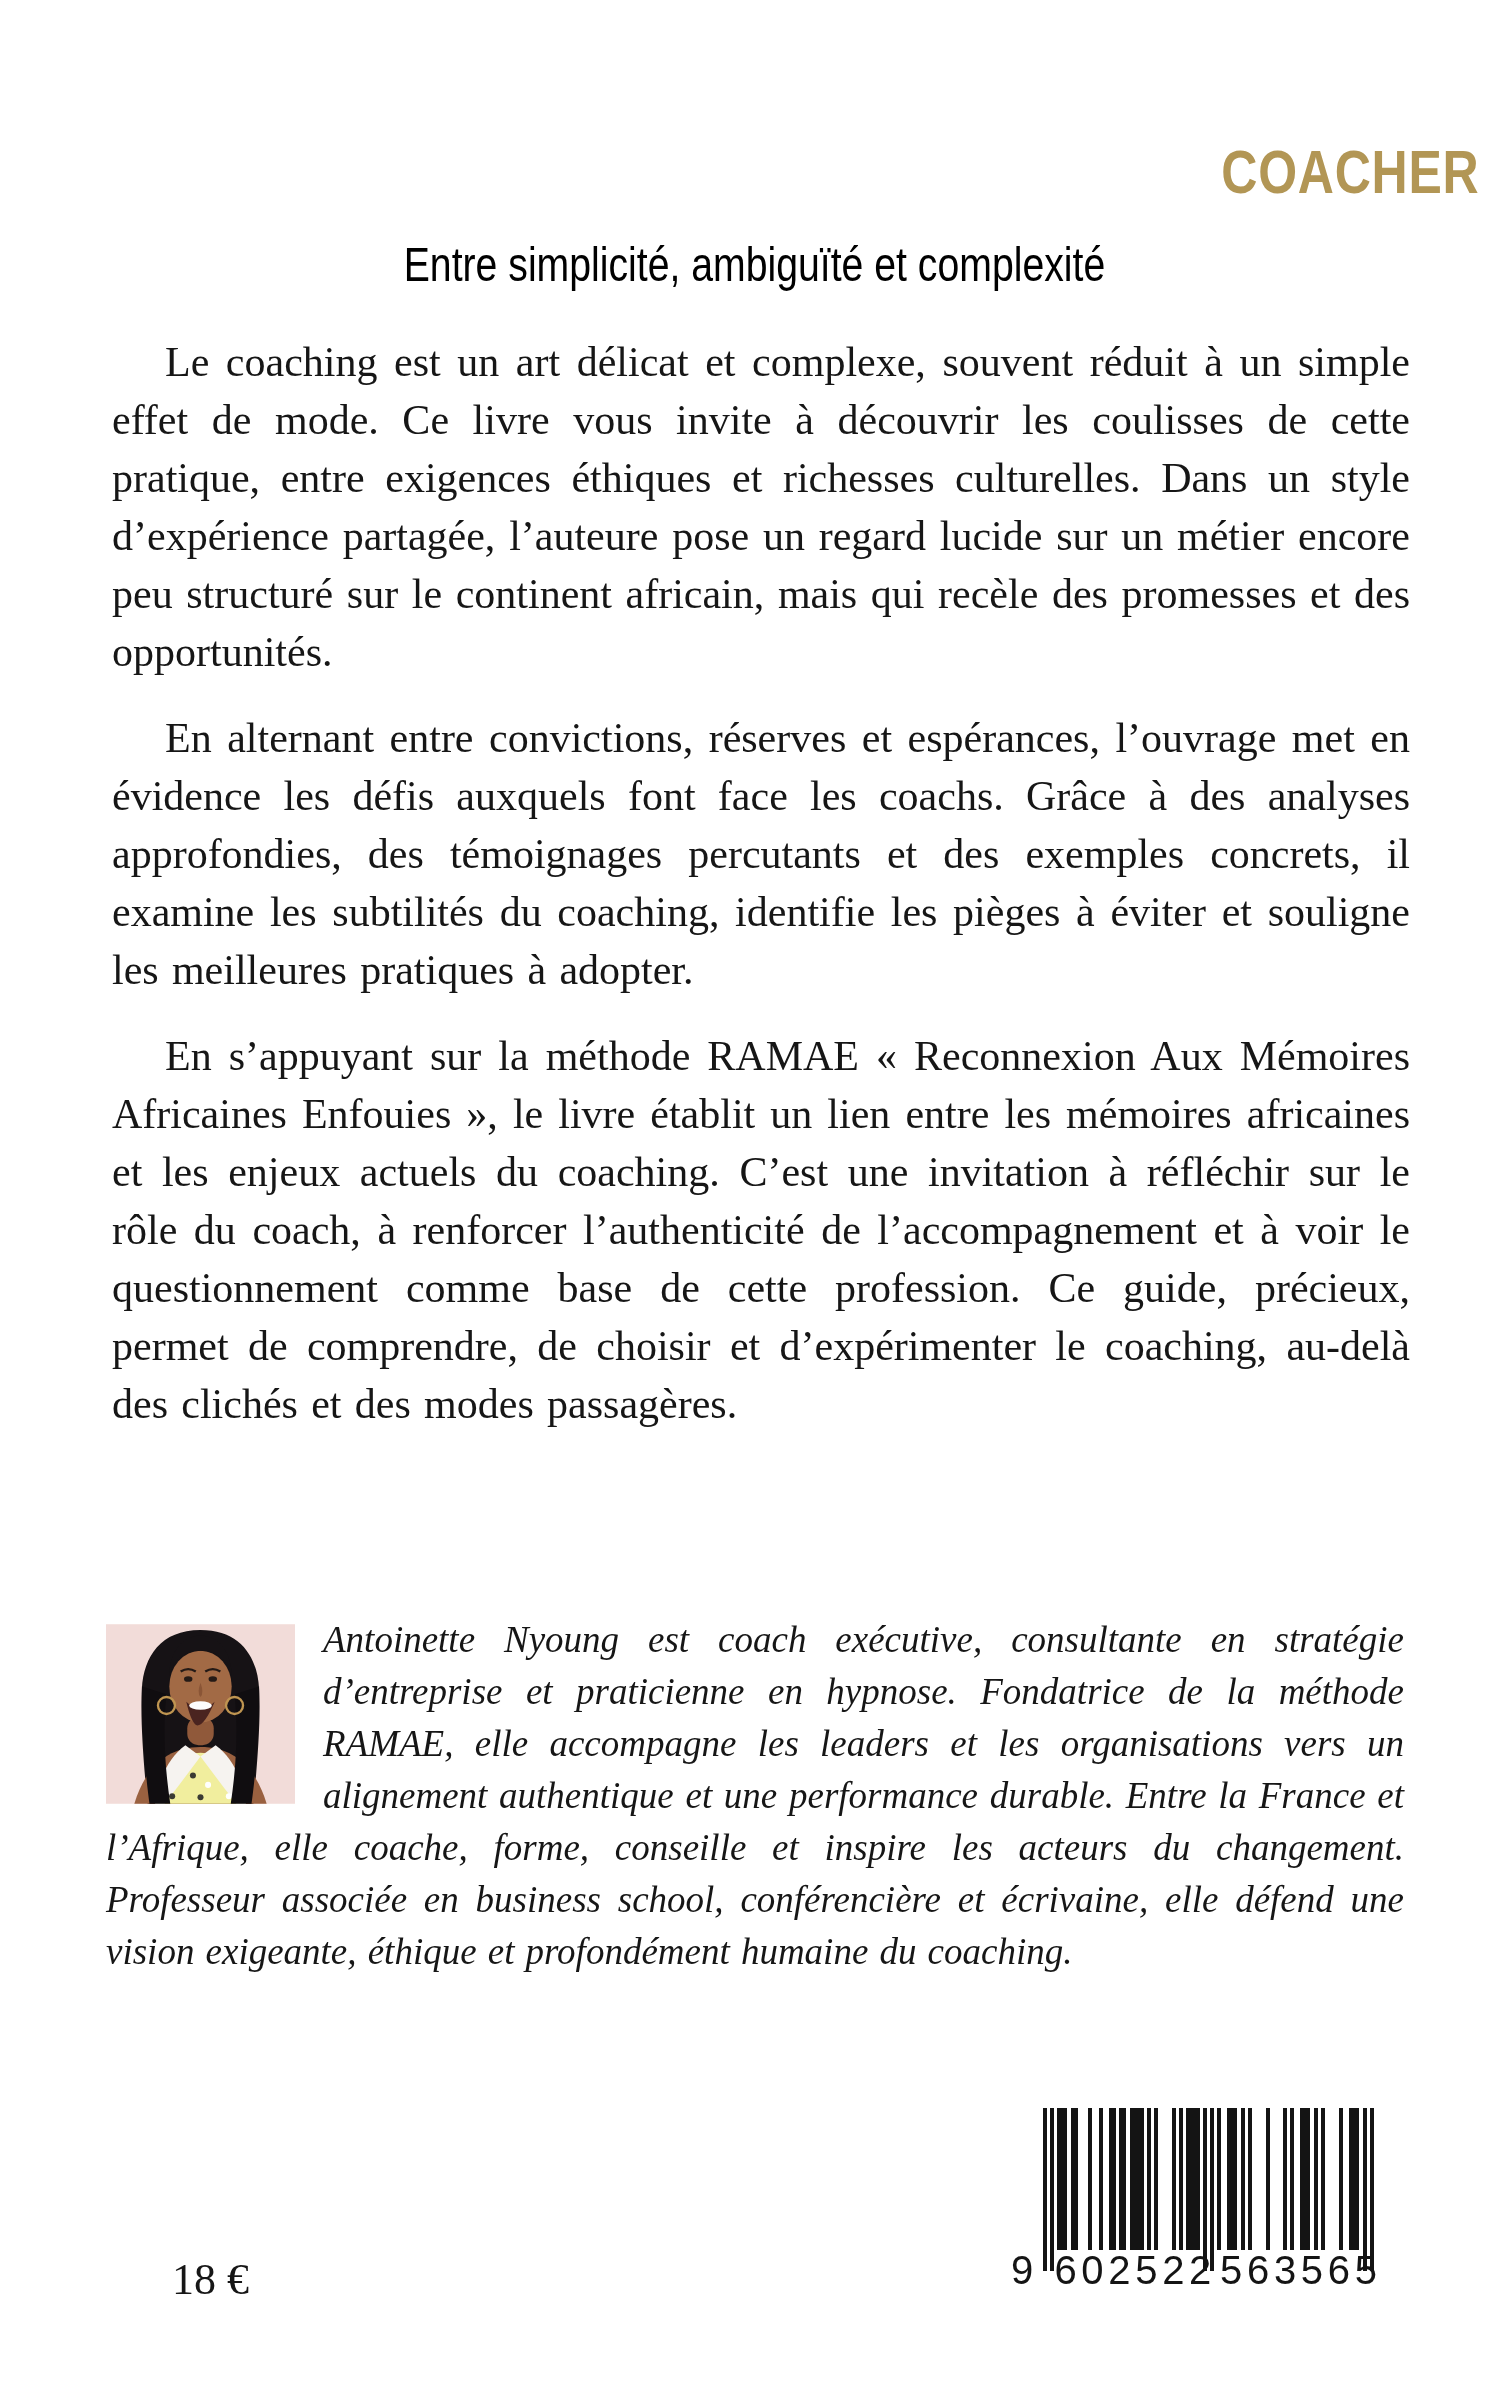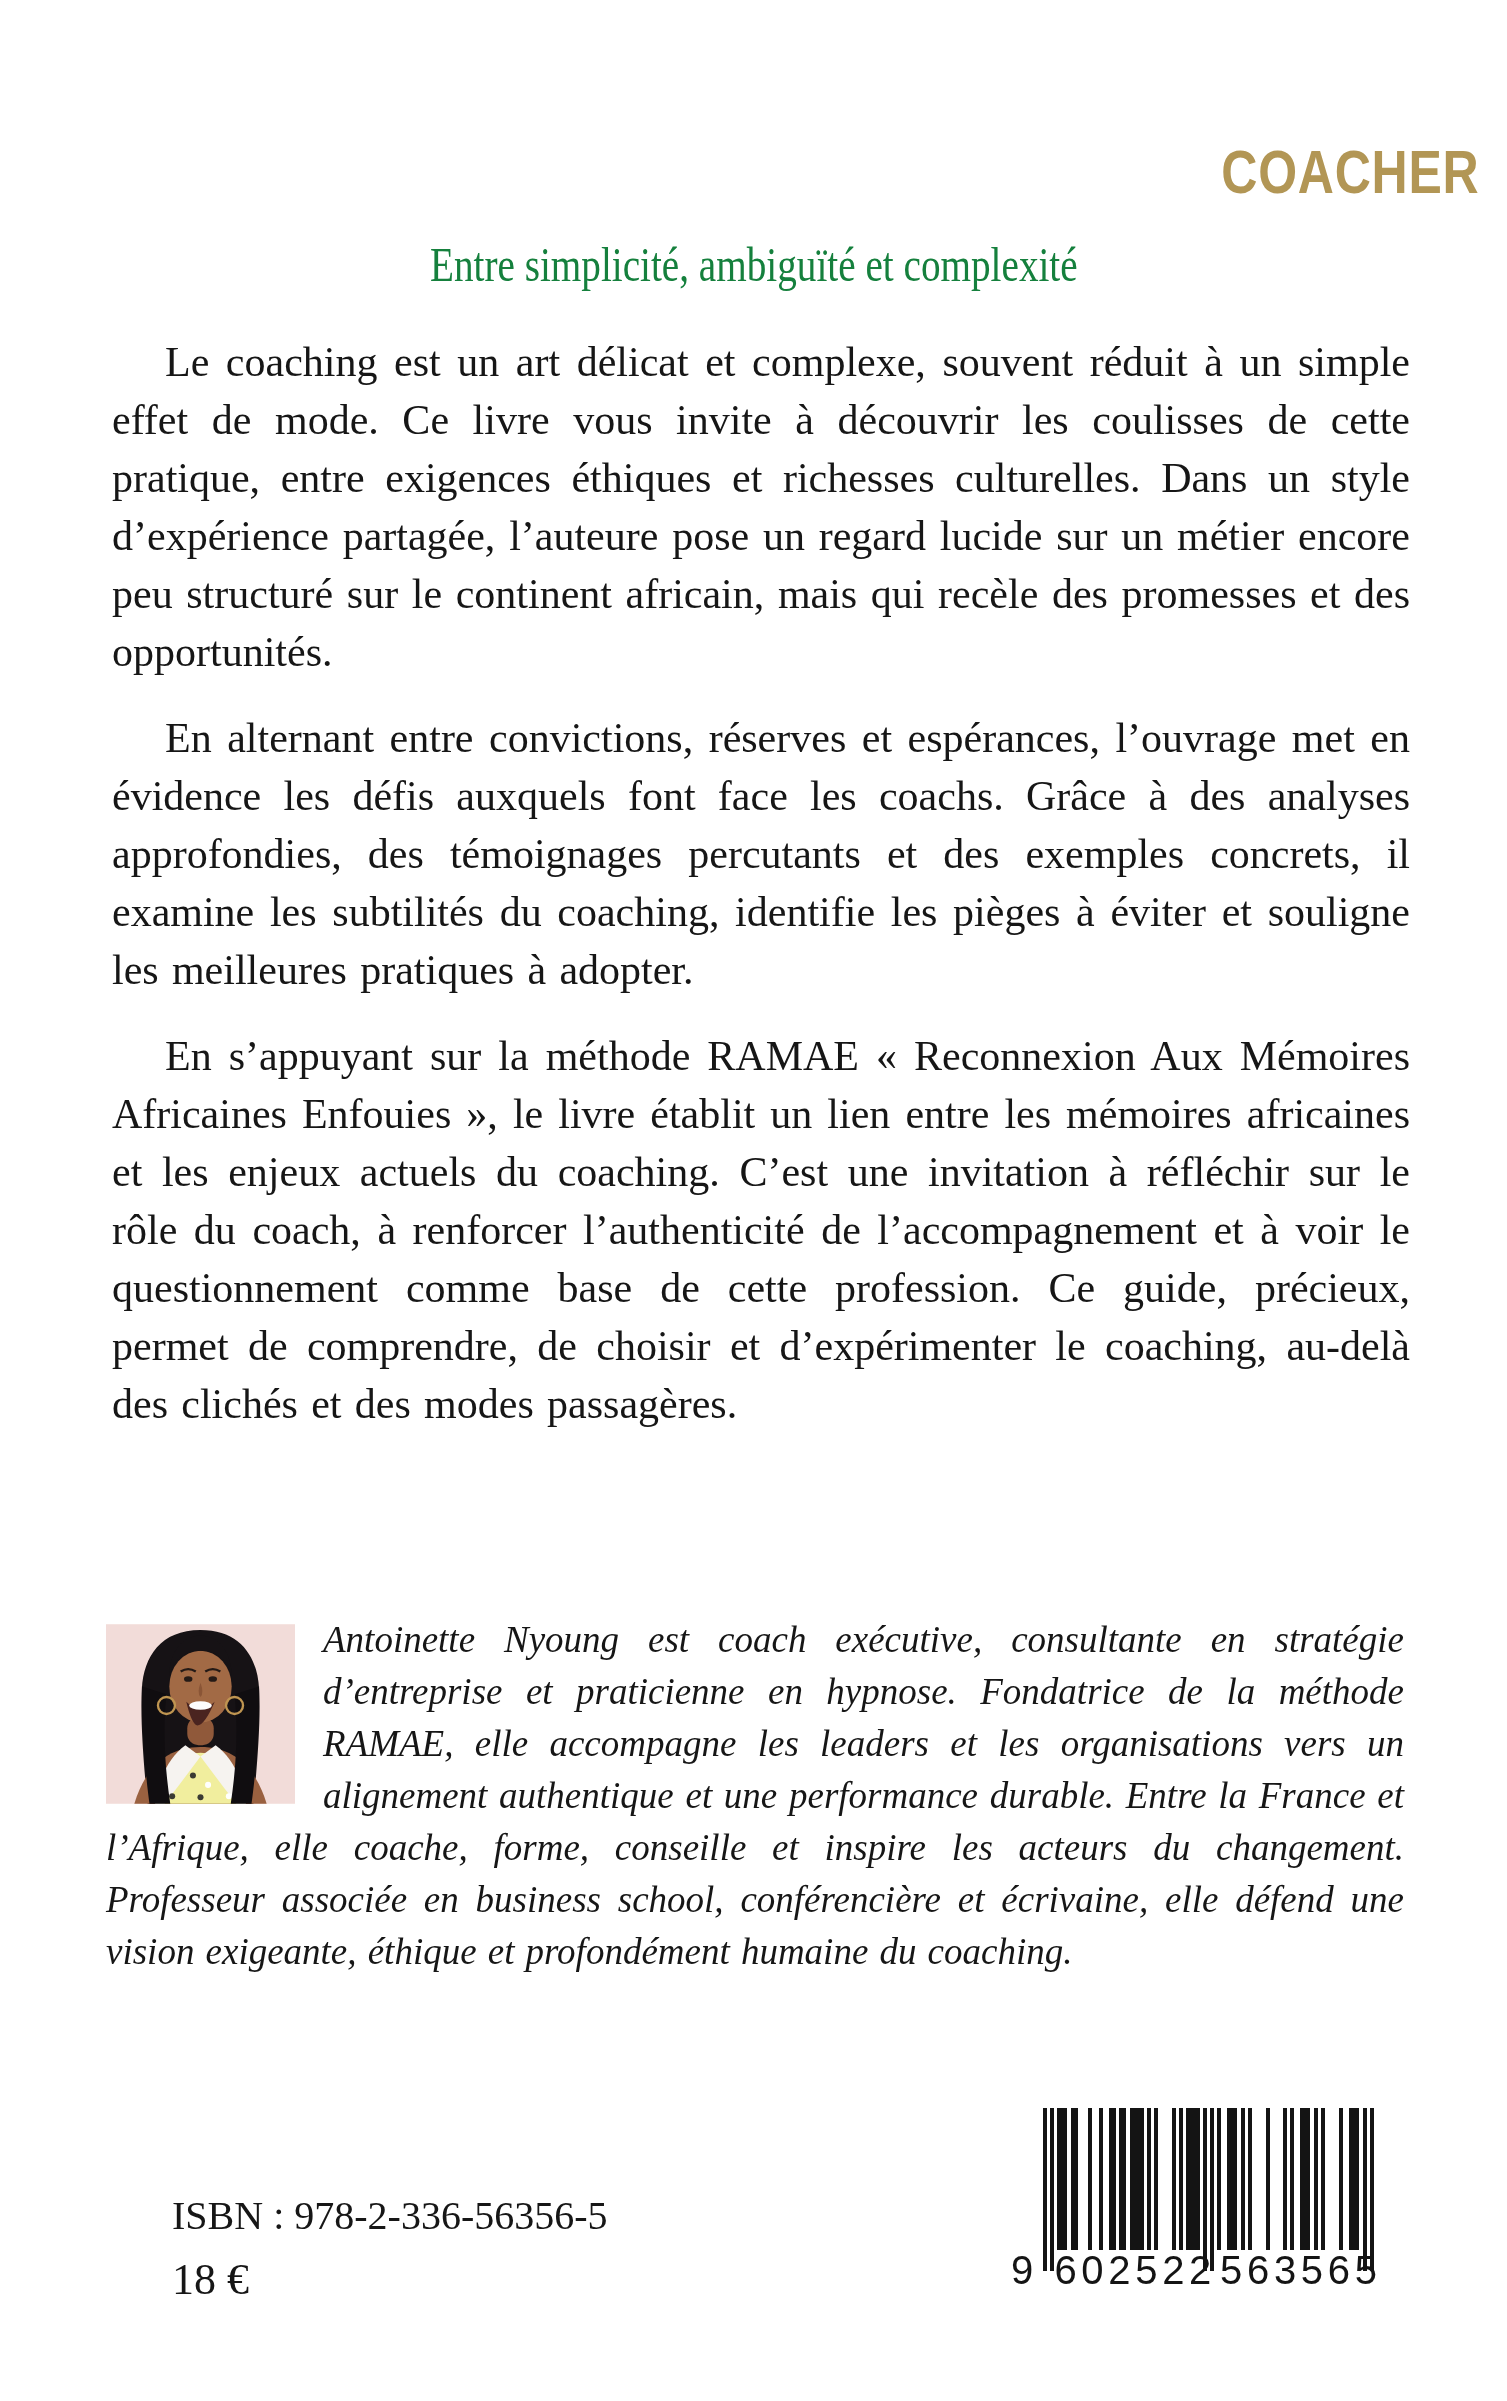--- a/index.html
+++ b/index.html
@@ -15,22 +15,22 @@
   .title {
     position:absolute; top:98px; left:0; width:100%;
     text-align:right;
     font-family:"Liberation Sans", sans-serif;
     font-weight:bold; font-size:61px; line-height:66px;
   }
   .title .squeeze { display:inline-block; transform:scaleX(0.82); letter-spacing:0.9px; }
   .subtitle {
     position:absolute; top:195px; left:0; width:100%;
     text-align:center;
-    font-family:Liberation Serif, serif;
-    font-weight:normal; font-size:49px; line-height:57px; color:#15803d;
+    font-family:Liberation Sans, sans-serif;
+    font-weight:normal; font-size:49px; line-height:57px; color:#000000;
   }
   .subtitle .squeeze { display:inline-block; transform:scaleX(0.80); }
   .synopsis {
     position:absolute; top:333px; left:112px; width:1298px;
     font-size:42px; line-height:58px;
     text-align:justify; word-spacing:2.8px;
   }
   .synopsis p { margin:0 0 28px 0; text-indent:53px; }
   .author-section {
     position:absolute; top:1614px; left:106px; width:1298px;
@@ -97,21 +97,20 @@
         <ellipse cx="87" cy="58" rx="4.5" ry="3" fill="#241a16"></ellipse>
         <ellipse cx="113" cy="58" rx="4.5" ry="3" fill="#241a16"></ellipse>
         <path d="M100,62 Q96,73 100,77 Q104,73 100,62" fill="#8a5536"></path>
         <path d="M85,82 Q100,97 115,82 Q104,108 96,107 Q90,104 85,82 Z" fill="#4a2420"></path>
         <ellipse cx="100" cy="86" rx="12" ry="4.5" fill="#fdfdfd"></ellipse>
       </svg>
     </div>
     <p class="bio"><strong class="author-name">Antoinette Nyoung</strong><span> est coach exécutive, consultante en stratégie d’entreprise et praticienne en hypnose. Fondatrice de la méthode RAMAE, elle accompagne les leaders et les organisations vers un alignement authentique et une performance durable. Entre la France et l’Afrique, elle coache, forme, conseille et inspire les acteurs du changement. Professeur associée en business school, conférencière et écrivaine, elle défend une vision exigeante, éthique et profondément humaine du coaching.</span></p>
   </section>
 
-  <div class="isbn">ISBN : 978-2-336-56356-5</div>
   <div class="price">18 €</div>
 
   <div class="barcode">
     <div class="bars">
         <div class="bar" style="left: 0px; width: 3.5px; height: 163px;"></div>
         <div class="bar" style="left: 7px; width: 3.5px; height: 163px;"></div>
         <div class="bar" style="left: 14px; width: 10.4px; height: 142px;"></div>
         <div class="bar" style="left: 28px; width: 7px; height: 142px;"></div>
         <div class="bar" style="left: 45px; width: 3.5px; height: 142px;"></div>
         <div class="bar" style="left: 56px; width: 3.5px; height: 142px;"></div>

